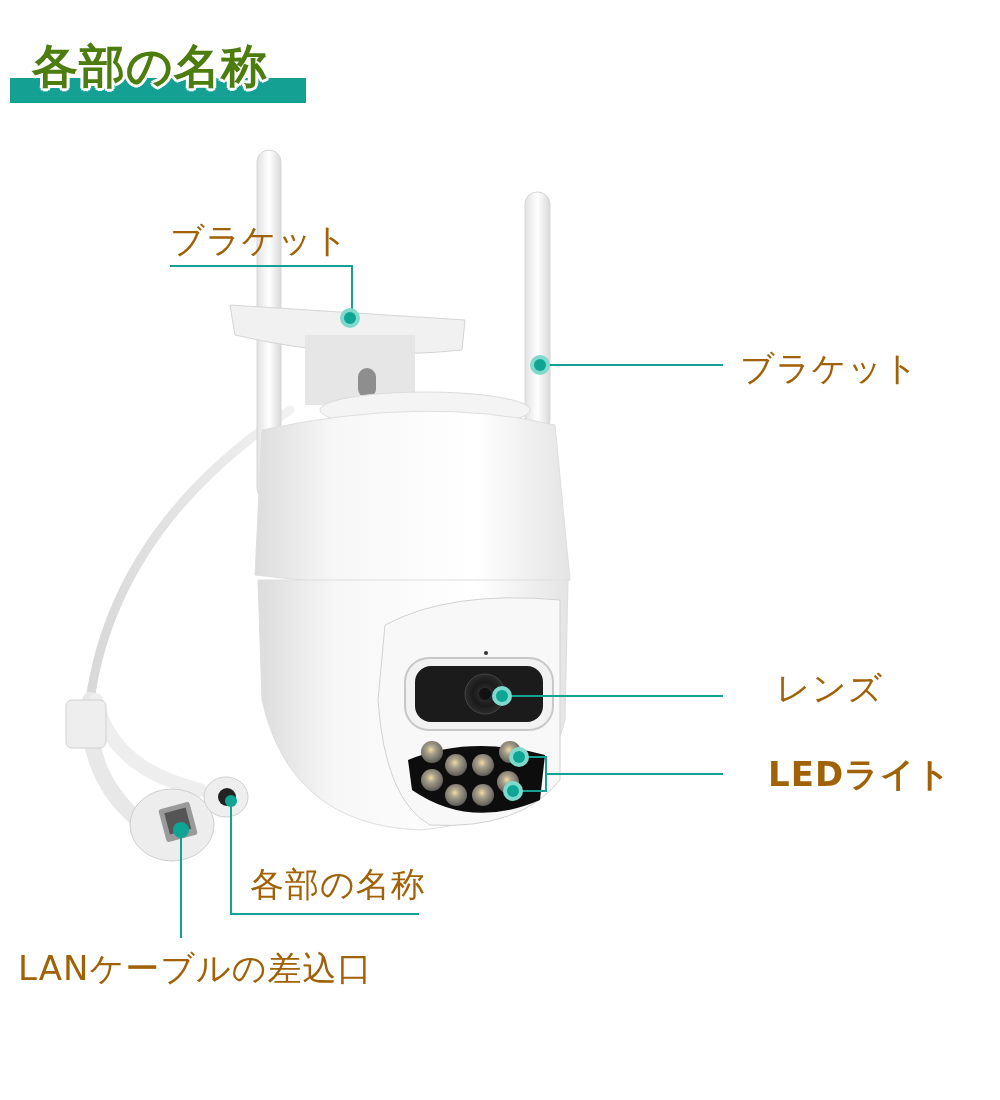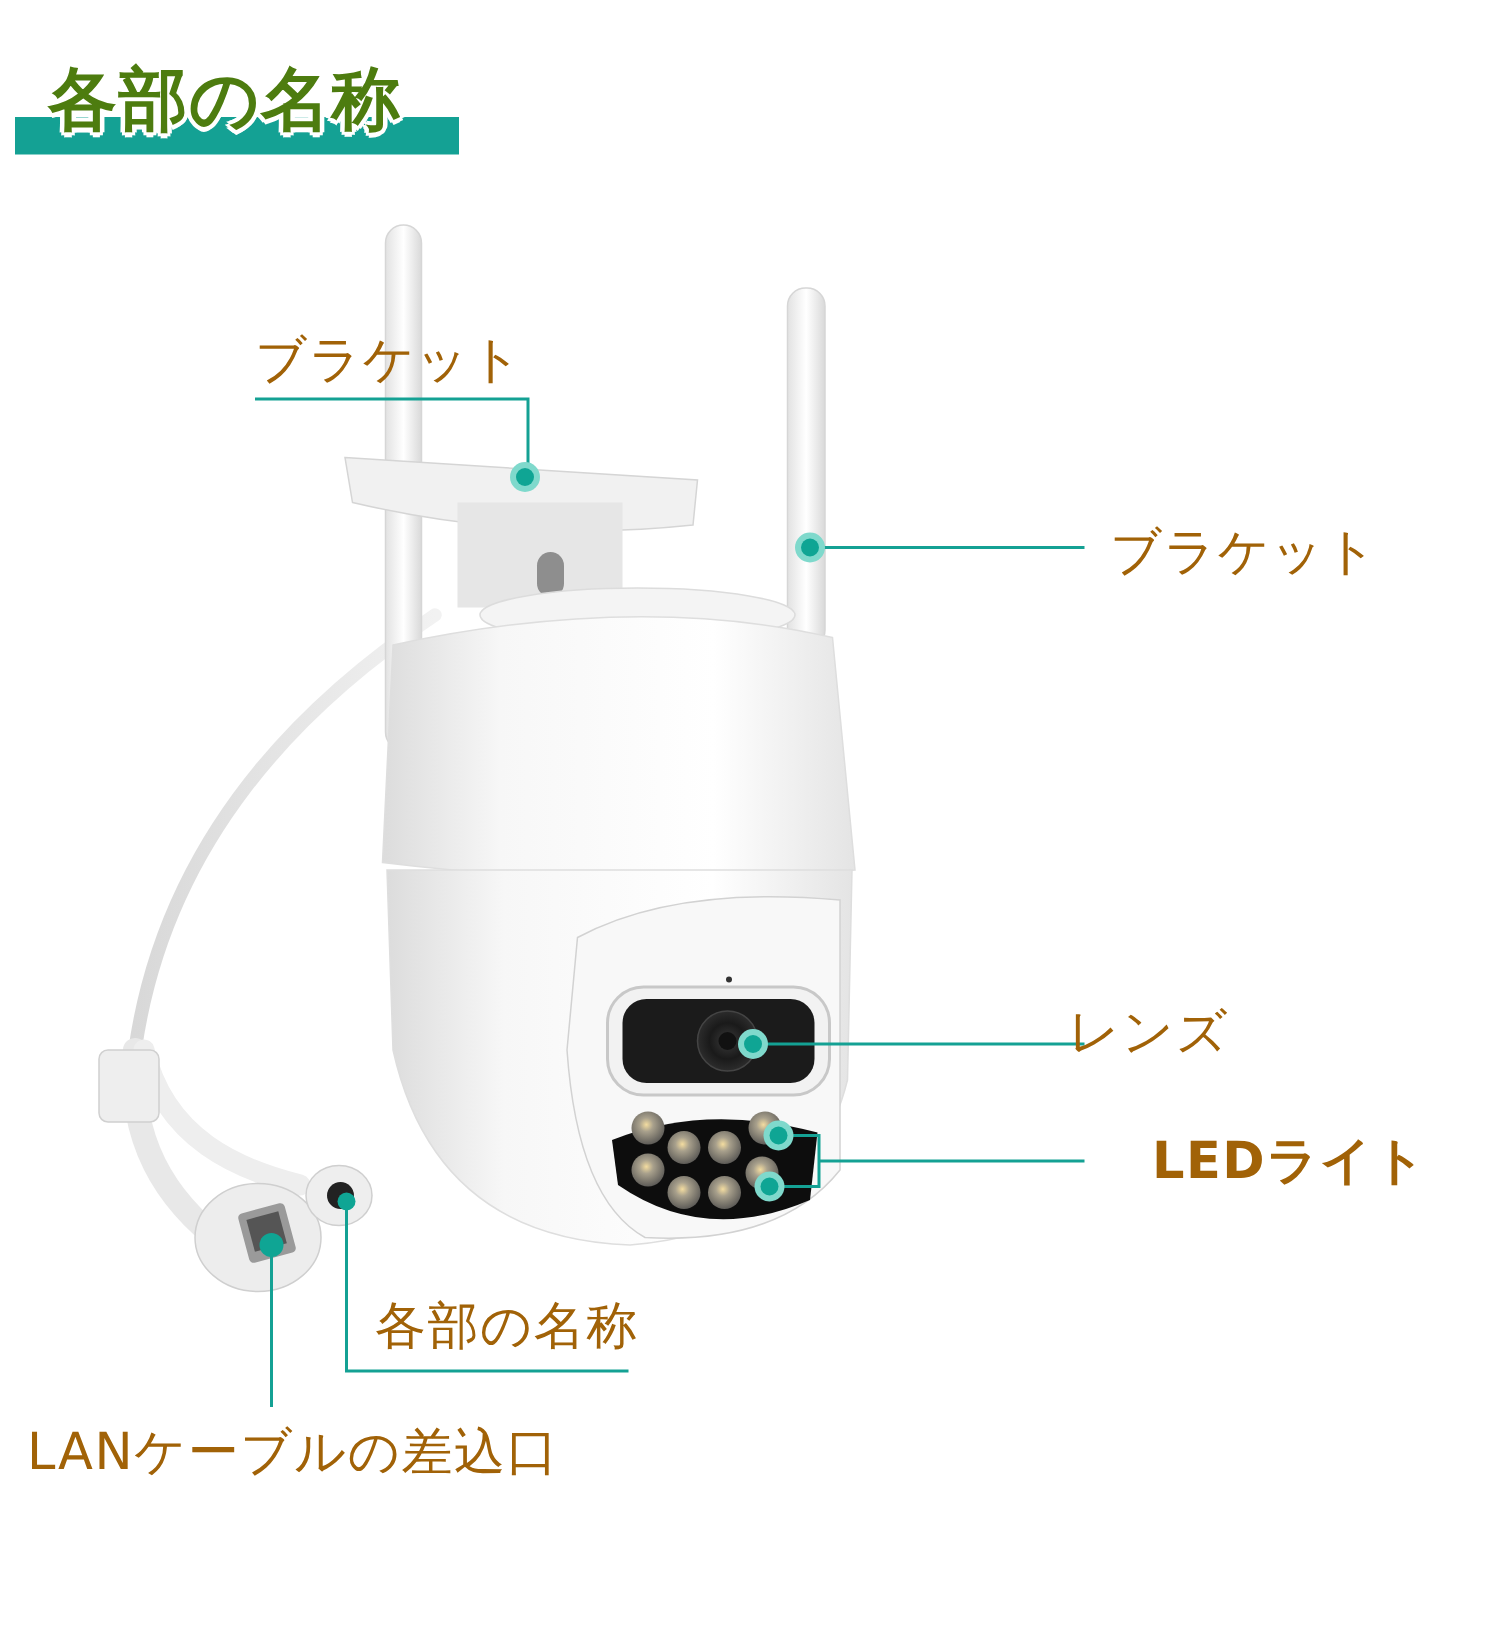--- a/index.html
+++ b/index.html
@@ -146,16 +146,16 @@
       <circle cx="519" cy="757" r="6" fill="#0fa594"></circle>
     <circle cx="513" cy="791" r="10" fill="#7fd9cc"></circle>
       <circle cx="513" cy="791" r="6" fill="#0fa594"></circle>
     <circle cx="231" cy="801" r="6" fill="#0fa594"></circle>
     <circle cx="181" cy="830" r="8" fill="#0fa594"></circle>
   </g>
 </svg>
 
 <div class="label" style="left:170px; top:220px;">ブラケット</div>
 <div class="label" style="left:740px; top:348px;">ブラケット</div>
-<div class="label" style="left:712px; top:668px;">レンズ</div>
+<div class="label" style="left:776px; top:668px;">レンズ</div>
 <div class="label" style="left:768px; top:754px;font-weight:bold;">LEDライト</div>
 <div class="label" style="left:250px; top:864px;">各部の名称</div>
 <div class="label" style="left:18px; top:948px;">LANケーブルの差込口</div>
 
 </body></html>

